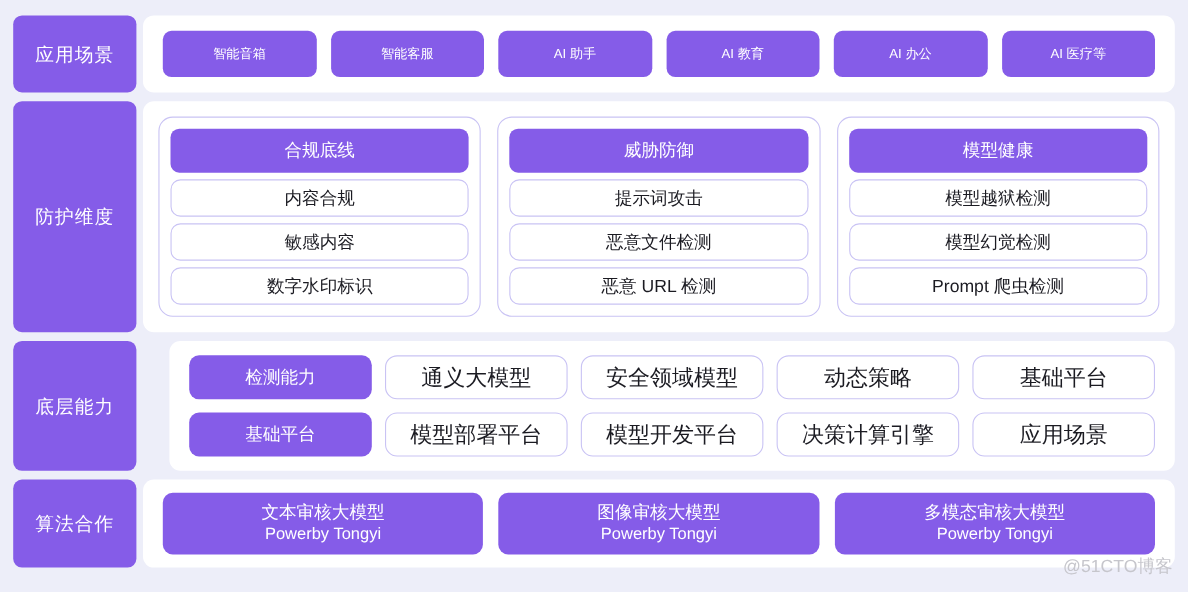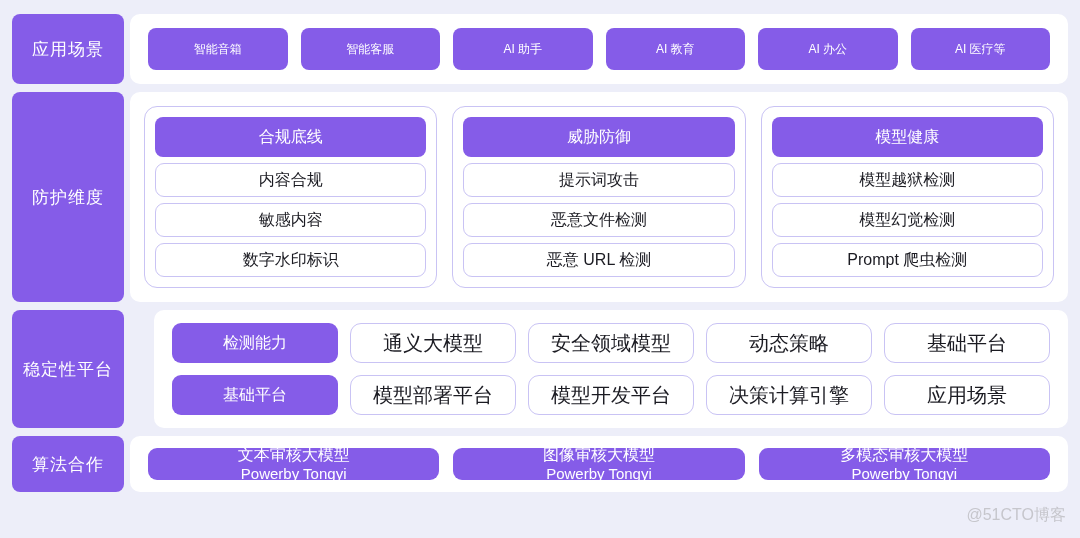--- a/index.html
+++ b/index.html
@@ -92,21 +92,21 @@
     font-size:16px;
   }
   .cap-item{
     border:1px solid var(--border-light);
     border-radius:11px;
     background:var(--panel);
     display:flex; align-items:center; justify-content:center;
     font-size:20px;
   }
   
-  .row-algorithms{height:56px;}
+  .row-algorithms{height:80px;}
   .panel-algorithms{display:flex; gap:14px; padding:12px 18px;}
   .algo-card{
     flex:1;
     background:var(--purple);
     border-radius:9px;
     color:var(--text-light);
     display:flex; flex-direction:column; align-items:center; justify-content:center;
     line-height:1.25;
   }
   .algo-title{font-size:16px;}
@@ -157,21 +157,21 @@
         <div class="prot-header">模型健康</div>
         <div class="prot-item">模型越狱检测</div>
         <div class="prot-item">模型幻觉检测</div>
         <div class="prot-item">Prompt 爬虫检测</div>
       </div>
 
     </div>
   </div>
 
   <div class="row row-capabilities">
-    <div class="rail">稳定性平台</div>
+    <div class="rail">底层能力</div>
     <div class="panel panel-capabilities">
 
       <div class="cap-header">检测能力</div>
       <div class="cap-item">通义大模型</div>
       <div class="cap-item">安全领域模型</div>
       <div class="cap-item">动态策略</div>
       <div class="cap-item">基础平台</div>
 
       <div class="cap-header">基础平台</div>
       <div class="cap-item">模型部署平台</div>

